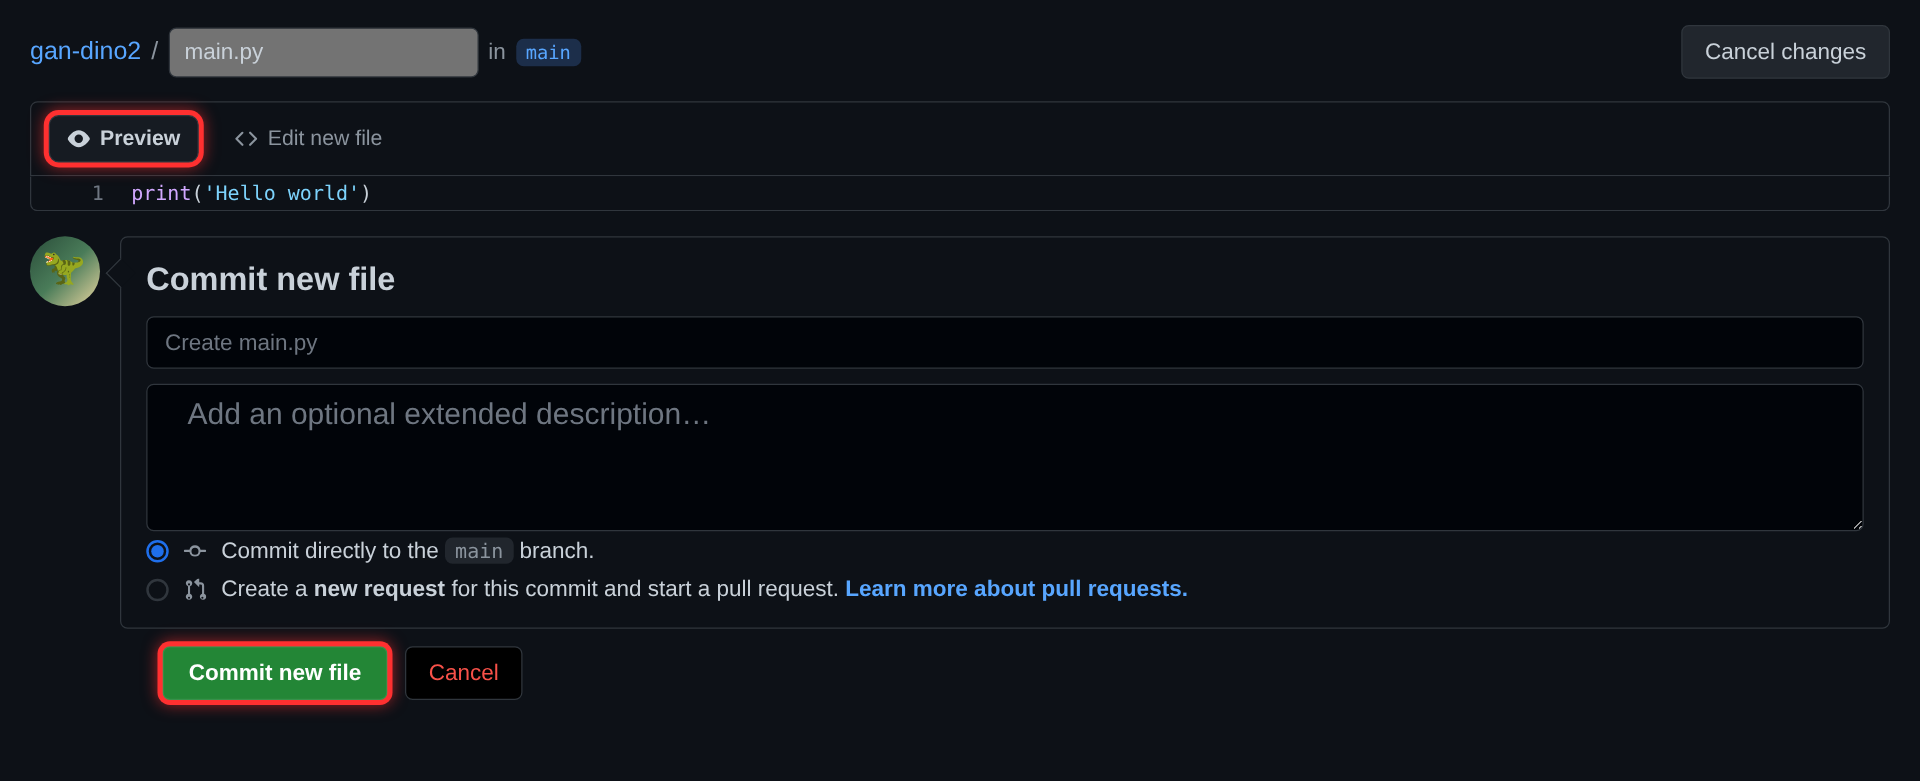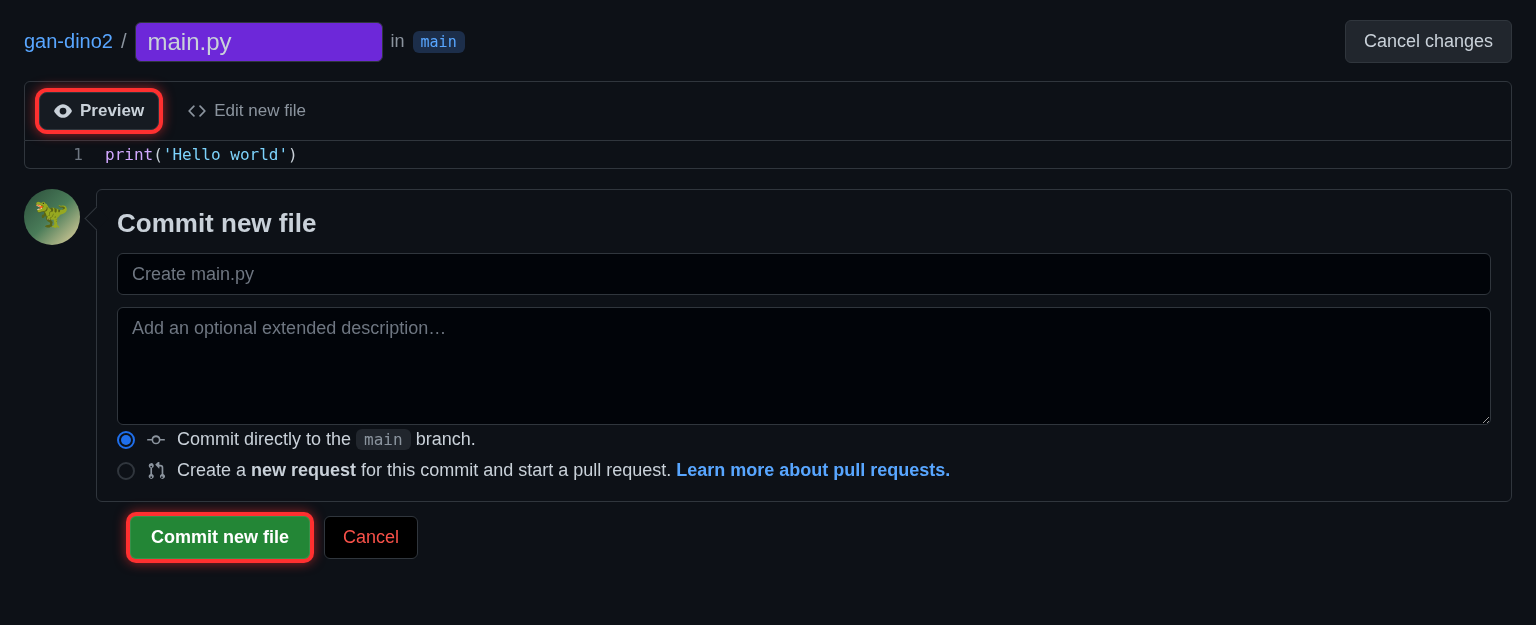--- a/index.html
+++ b/index.html
@@ -26,26 +26,26 @@
     }
     .repo-link {
       color: #58a6ff;
       font-weight: 400;
       cursor: pointer;
     }
     .breadcrumb-sep {
       color: #8b949e;
     }
     .filename-input {
-      background: #6d28d9;
+      background: #737373;
       border: 1px solid #30363d;
       border-radius: 6px;
       padding: 6px 12px;
       color: #c9d1d9;
-      font-size: 24px;
+      font-size: 18px;
       width: 248px;
       height: 40px;
     }
     .in-label {
       color: #8b949e;
       font-size: 18px;
     }
     .branch-badge {
       background: #1c2e4a;
       color: #58a6ff;
@@ -172,23 +172,23 @@
       font-size: 18px;
       height: 42px;
       margin-bottom: 12px;
     }
     .commit-summary-input::placeholder { color: #6e7681; }
     .commit-desc {
       width: 100%;
       background: #010409;
       border: 1px solid #30363d;
       border-radius: 6px;
-      padding: 10px 14px;
-      color: #c9d1d9;
-      font-size: 18px;
+      padding: 10px 32px;
+      color: #c9d1d9;
+      font-size: 24px;
       height: 118px;
       resize: vertical;
       font-family: inherit;
     }
     .commit-desc::placeholder { color: #6e7681; }
     .radio-group {
       display: flex;
       flex-direction: column;
       gap: 10px;
     }

